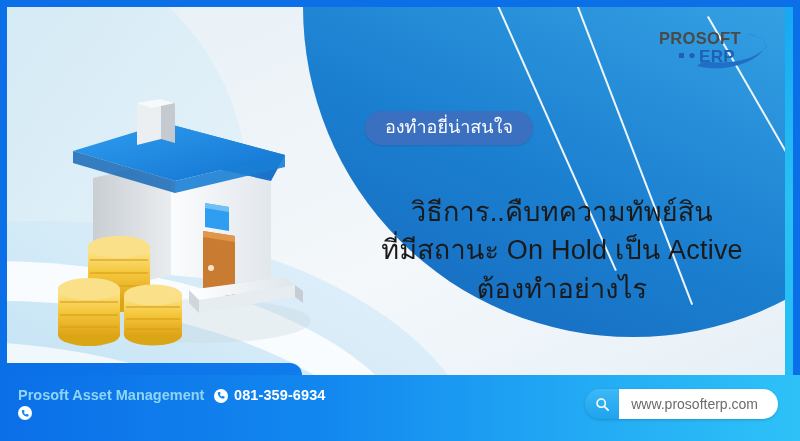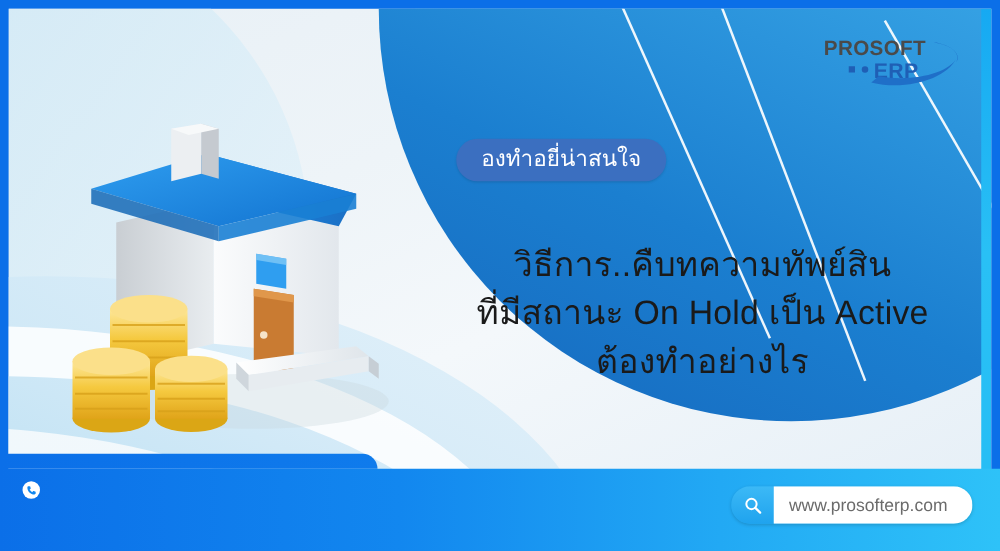--- a/index.html
+++ b/index.html
@@ -306,20 +306,29 @@
       <span class="ln">ต้องทำอย่างไร</span>
     </div>
 
   </div>
 
   <div class="bar-step"></div>
   <div class="bottombar">
 
     <div class="contact">
       <div class="row">
+        <span class="who">Prosoft Asset Management</span>
+        <span class="phone-ico">
+          <svg viewBox="0 0 16 16" xmlns="http://www.w3.org/2000/svg">
+            <path d="M3.2 1.6c-.8 0-1.6.8-1.6 1.8 0 5.5 4.5 10 10 10 1 0 1.8-.8 1.8-1.6v-1.6c0-.4-.3-.8-.7-.9l-2.4-.6c-.4-.1-.8.1-1 .4l-.7 1.1C6.9 9.4 5.6 8.1 4.8 6.4l1.1-.7c.3-.2.5-.6.4-1L5.7 2.3c-.1-.4-.5-.7-.9-.7H3.2z" fill="#1287ef"></path>
+          </svg>
+        </span>
+        <span class="num">081-359-6934</span>
+      </div>
+      <div class="row">
         <span class="phone-ico">
           <svg viewBox="0 0 16 16" xmlns="http://www.w3.org/2000/svg">
             <path d="M3.2 1.6c-.8 0-1.6.8-1.6 1.8 0 5.5 4.5 10 10 10 1 0 1.8-.8 1.8-1.6v-1.6c0-.4-.3-.8-.7-.9l-2.4-.6c-.4-.1-.8.1-1 .4l-.7 1.1C6.9 9.4 5.6 8.1 4.8 6.4l1.1-.7c.3-.2.5-.6.4-1L5.7 2.3c-.1-.4-.5-.7-.9-.7H3.2z" fill="#1287ef"></path>
           </svg>
         </span>
       </div>
     </div>
 
     <div class="urlpill">
       <span class="sicon">

